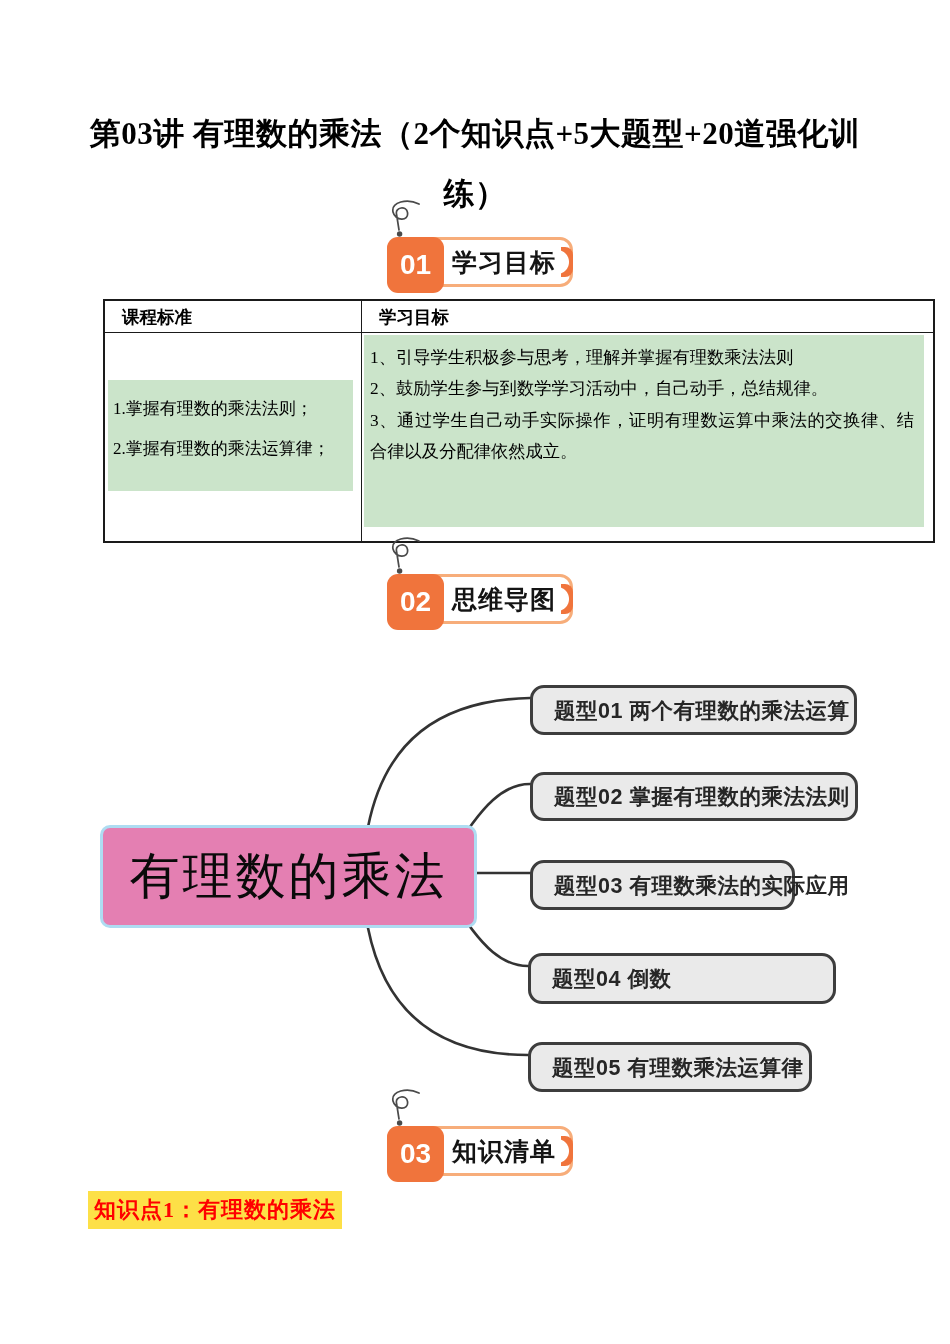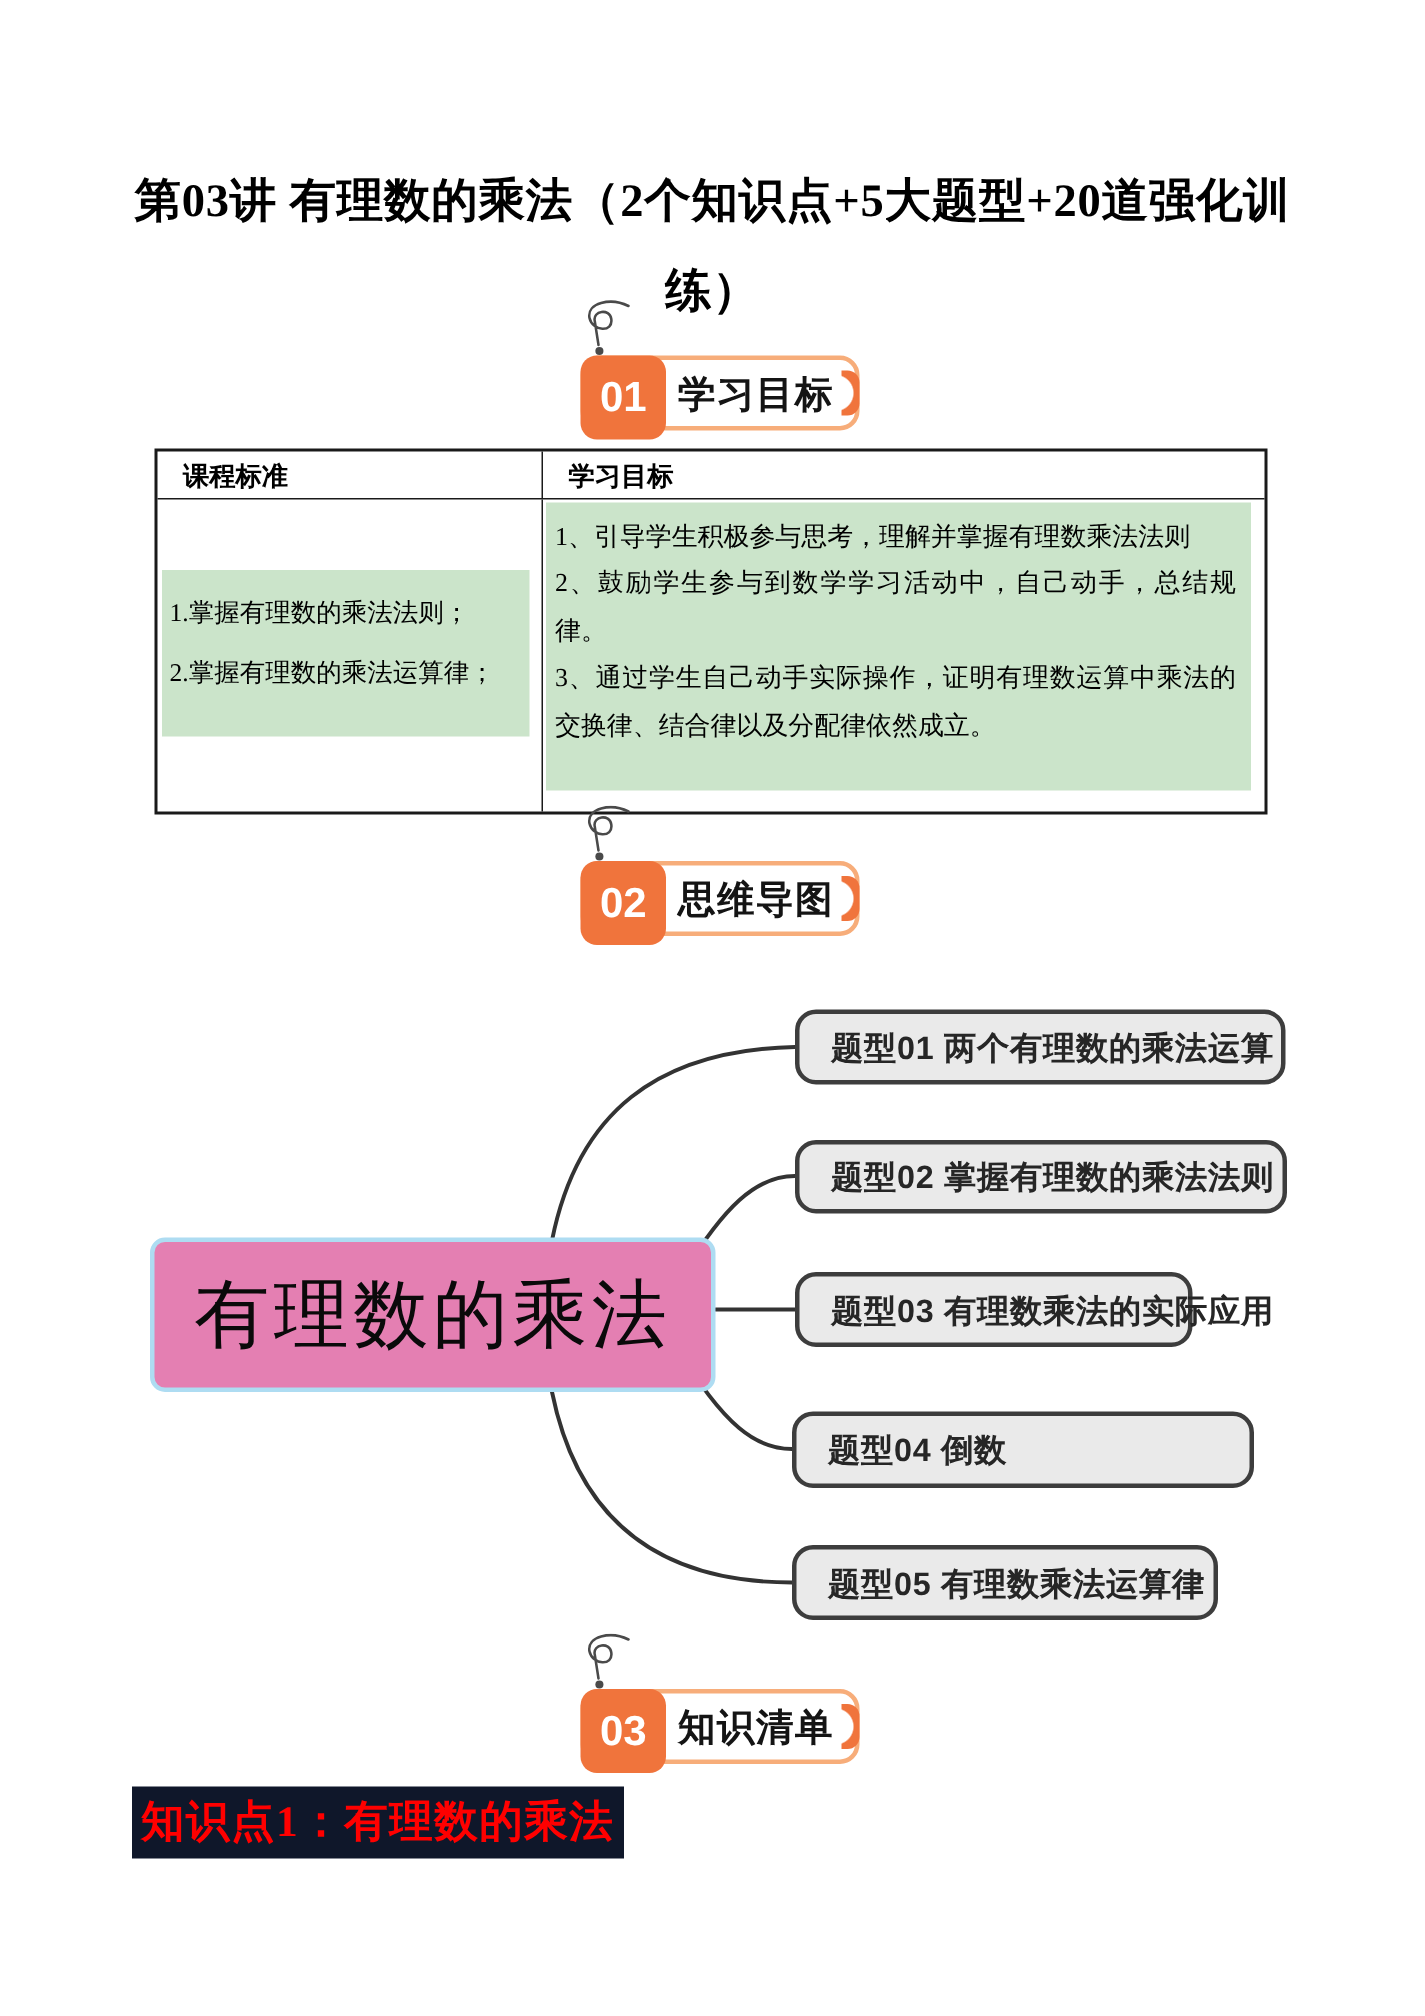--- a/index.html
+++ b/index.html
@@ -37,21 +37,21 @@
     white-space:nowrap;
   }
   .badge-notch {
     position:absolute; right:-3px; top:50%; transform:translateY(-50%);
     width:12px; height:30px; border-radius:0 8px 8px 0;
     background:radial-gradient(circle 13px at -4px 50%, #ffffff 11.5px, #F0743C 12.5px);
   }
   .bw1 { top:237px; } .bw2 { top:574px; } .bw3 { top:1126px; }
   
   .obj-table {
-    position:absolute; left:103px; top:299px; width:742px; height:244px;
+    position:absolute; left:103px; top:299px; width:832px; height:244px;
     border:2px solid #1a1a1a;
   }
   .thead { display:flex; height:32px; border-bottom:1.5px solid #1a1a1a; }
   .th { font-weight:bold; font-size:17.5px; padding:4px 0 0 17px; }
   .col1 { width:257px; border-right:1.5px solid #1a1a1a; }
   .col2 { flex:1; }
   .tbody { display:flex; height:208px; }
   .td { position:relative; }
   .green-left {
     position:absolute; left:3px; right:8px; top:47px; height:111px;
@@ -73,32 +73,32 @@
     display:flex; align-items:center; justify-content:center; z-index:2;
     font-family:"Liberation Sans","DejaVu Sans",sans-serif;
     font-weight:400; font-size:50px; color:#0a0a0a; letter-spacing:3px;
     white-space:nowrap;
   }
   .mm-branch {
     position:absolute; background:#EAEAEA; border:3px solid #3D3D3D;
     border-radius:14px; display:flex; align-items:center; padding-left:21px;
     font-family:"Liberation Sans","DejaVu Sans",sans-serif;
     font-weight:800; font-size:21.5px; color:#262626; letter-spacing:0.5px;
-    white-space:nowrap; z-index:2;
+    white-space:nowrap; z-index:2;margin-top:12px;
   }
   .b1 { left:530px; top:43px;  width:327px; height:50px; }
   .b2 { left:530px; top:130px; width:328px; height:49px; }
   .b3 { left:530px; top:218px; width:265px; height:50px; }
   .b4 { left:528px; top:311px; width:308px; height:51px; }
   .b5 { left:528px; top:400px; width:284px; height:50px; }
   
   .kp { position:absolute; left:88px; top:1191px; }
   .kp span {
-    display:inline-block; background:#0f172a; color:#FF0000;
-    font-weight:bold; font-size:29px; letter-spacing:1px; padding:4px 6px;
+    display:inline-block; background:#fde047; color:#FF0000;
+    font-weight:bold; font-size:22px; letter-spacing:1px; padding:4px 6px;
   }
 </style>
 </head>
 <body>
 
 <div class="page">
 
   <h1 class="doc-title">
     <div>第03讲 有理数的乘法（2个知识点+5大题型+20道强化训</div>
     <div>练）</div>

